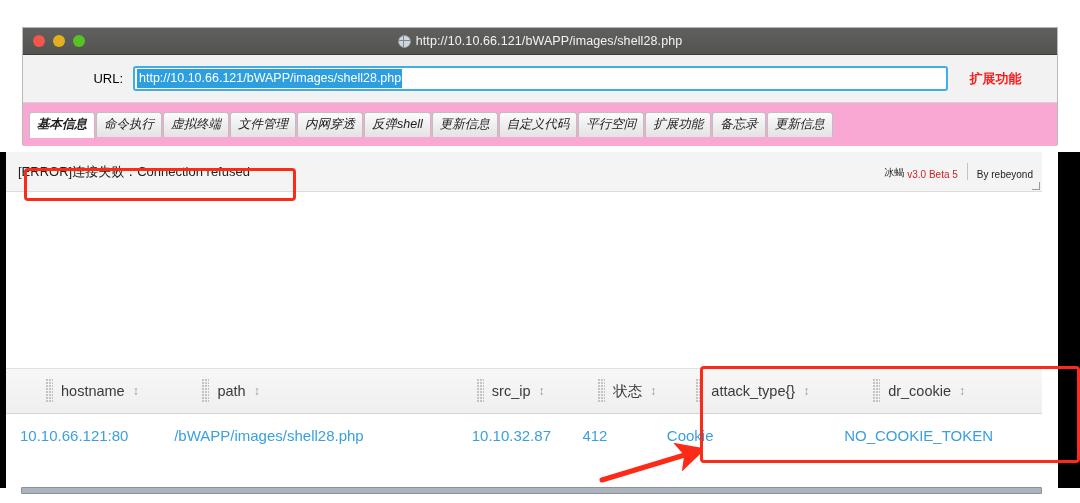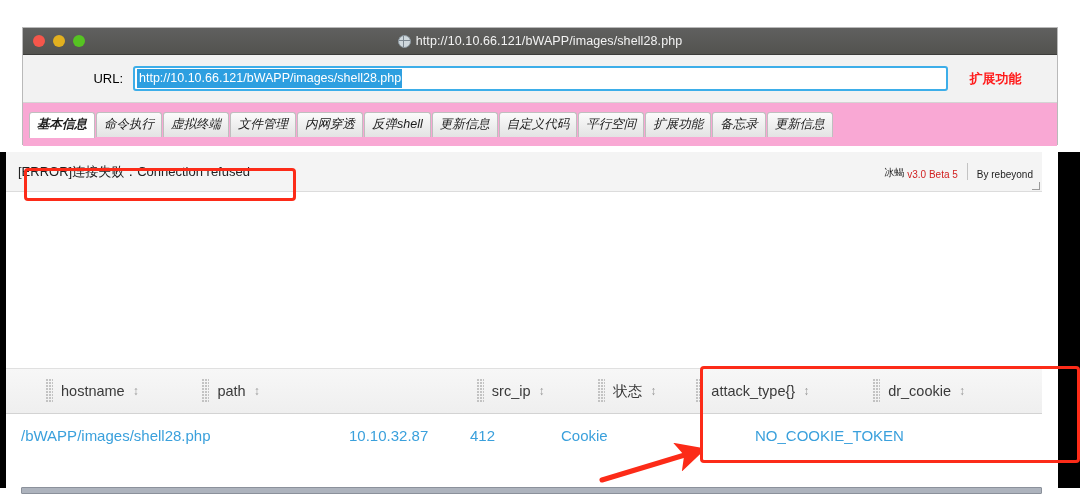--- a/index.html
+++ b/index.html
@@ -440,20 +440,21 @@
         <span class="sort-arrow">↕</span>
       </div>
       <div class="th c-cookie">
         <span class="grip"></span>
         <span class="th-label">dr_cookie</span>
         <span class="sort-arrow">↕</span>
       </div>
     </div>
 
     <div class="trow">
+      <div class="td c-host">10.10.66.121:80</div>
       <div class="td c-path">/bWAPP/images/shell28.php</div>
       <div class="td c-srcip">10.10.32.87</div>
       <div class="td c-status">412</div>
       <div class="td c-attack">Cookie</div>
       <div class="td c-cookie">NO_COOKIE_TOKEN</div>
     </div>
   </div>
 
   <div class="hscroll">
     <div class="track"></div>

